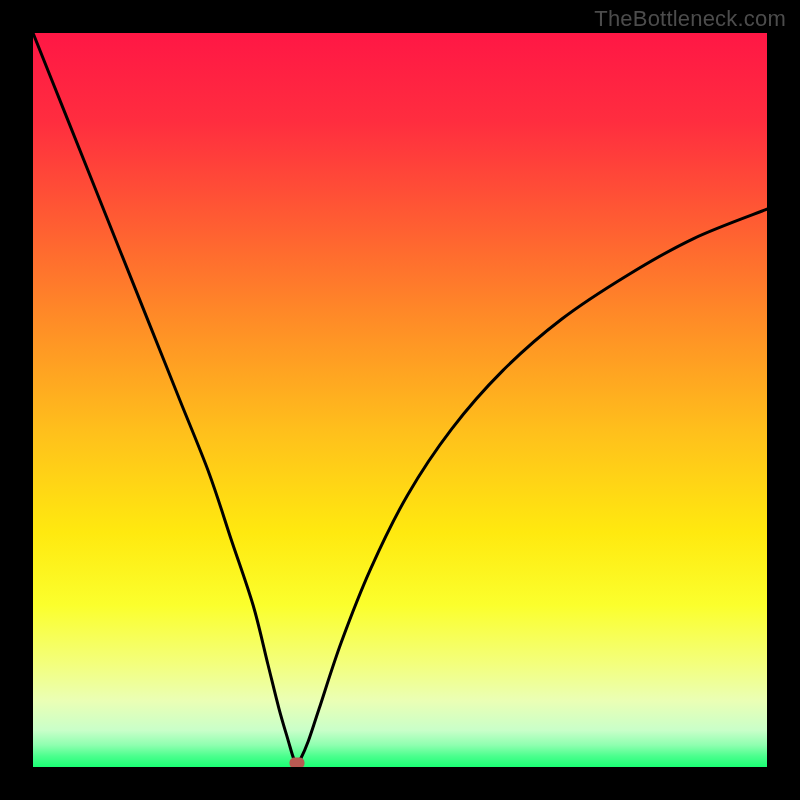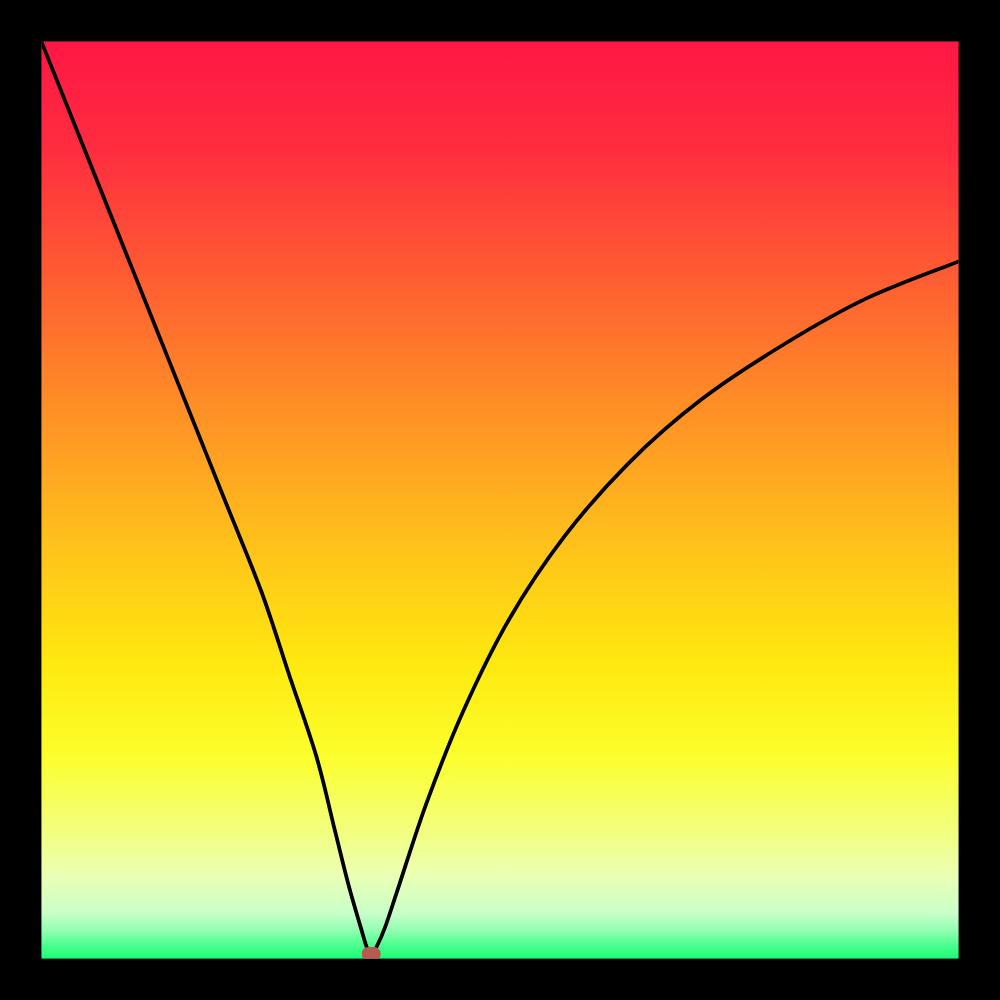--- a/index.html
+++ b/index.html
@@ -61,13 +61,14 @@
 
     <svg class="curve-layer" viewBox="0 0 734 734" preserveAspectRatio="none">
       <path id="curvePath" fill="none" stroke-width="3" stroke-linejoin="round" stroke-linecap="round" d="M 0 0 C 4.893333333333333 12.233333333333329, 19.573333333333334 48.93333333333332, 29.36 73.39999999999998 C 39.14666666666666 97.86666666666663, 48.93333333333334 122.33333333333329, 58.72 146.79999999999995 C 68.50666666666666 171.26666666666662, 78.29333333333334 195.73333333333338, 88.08 220.20000000000005 C 97.86666666666666 244.6666666666667, 107.65333333333334 269.1333333333334, 117.44 293.6 C 127.22666666666666 318.06666666666666, 137.01333333333335 342.53333333333336, 146.8 367 C 156.58666666666667 391.46666666666664, 167.59666666666666 417.15666666666664, 176.16 440.4 C 184.72333333333333 463.6433333333333, 190.84 484.44000000000005, 198.18 506.46000000000004 C 205.52 528.48, 214.08333333333331 551.7233333333334, 220.2 572.52 C 226.31666666666666 593.3166666666666, 230.59833333333333 614.1133333333333, 234.88 631.24 C 239.16166666666666 648.3666666666667, 242.4646666666667 662.435, 245.89000000000001 675.28 C 249.31533333333334 688.125, 252.98533333333333 699.9913333333333, 255.432 708.31 C 257.8786666666667 716.6286666666666, 259.102 721.6443333333333, 260.57 725.192 C 262.038 728.7396666666667, 263.01666666666665 729.596, 264.24 729.596 C 265.46333333333337 729.596, 266.075 728.7396666666667, 267.90999999999997 725.192 C 269.74499999999995 721.6443333333333, 272.19166666666666 716.6286666666666, 275.25 708.31 C 278.30833333333334 699.9913333333333, 280.755 691.795, 286.26 675.28 C 291.765 658.765, 299.71666666666664 632.4633333333334, 308.28 609.22 C 316.8433333333333 585.9766666666667, 326.63 560.2866666666666, 337.64 535.8199999999999 C 348.65 511.35333333333324, 360.8833333333334 485.66333333333336, 374.34000000000003 462.42 C 387.7966666666667 439.1766666666667, 402.47666666666663 417.1566666666667, 418.37999999999994 396.36 C 434.28333333333325 375.56333333333333, 451.40999999999997 355.99, 469.76 337.64 C 488.11 319.28999999999996, 507.68333333333334 302.1633333333333, 528.48 286.26 C 549.2766666666666 270.3566666666667, 572.5200000000001 255.67666666666665, 594.5400000000001 242.21999999999997 C 616.5600000000001 228.7633333333333, 637.3566666666667 216.52999999999997, 660.6 205.51999999999998 C 683.8433333333334 194.51, 721.7666666666667 181.0533333333333, 734 176.15999999999997" stroke="#000000"></path>
     </svg>
 
     <div class="marker-layer">
       <div class="marker" id="marker" style="left: 264.24px; top: 729.596px; background: rgb(184, 90, 82);"></div>
     </div>
   </div>
 
+  <div class="attribution">TheBottleneck.com</div>
 </div>
 
 </body></html>

